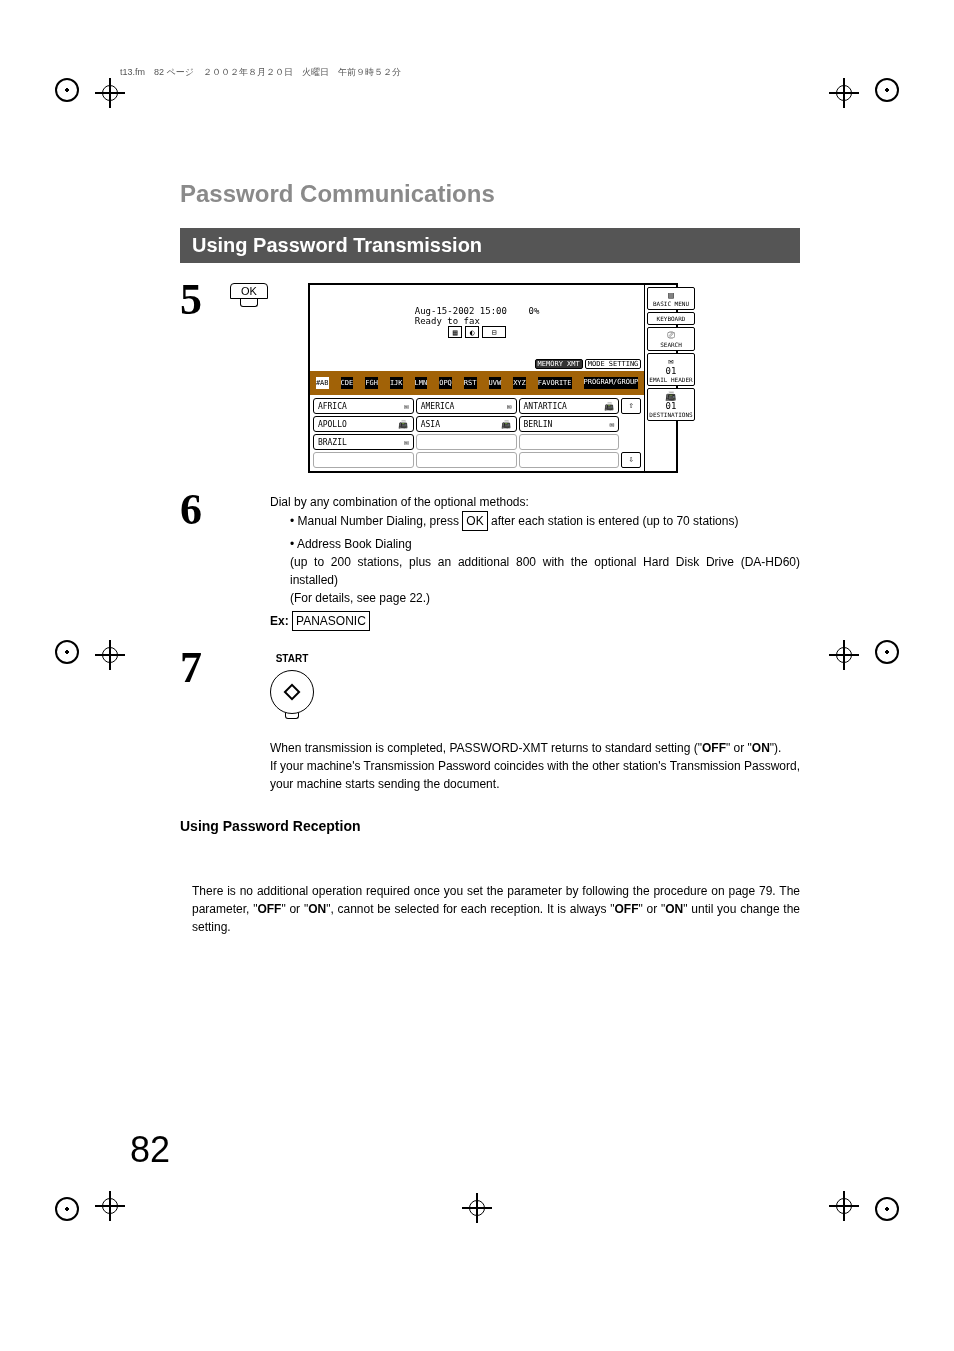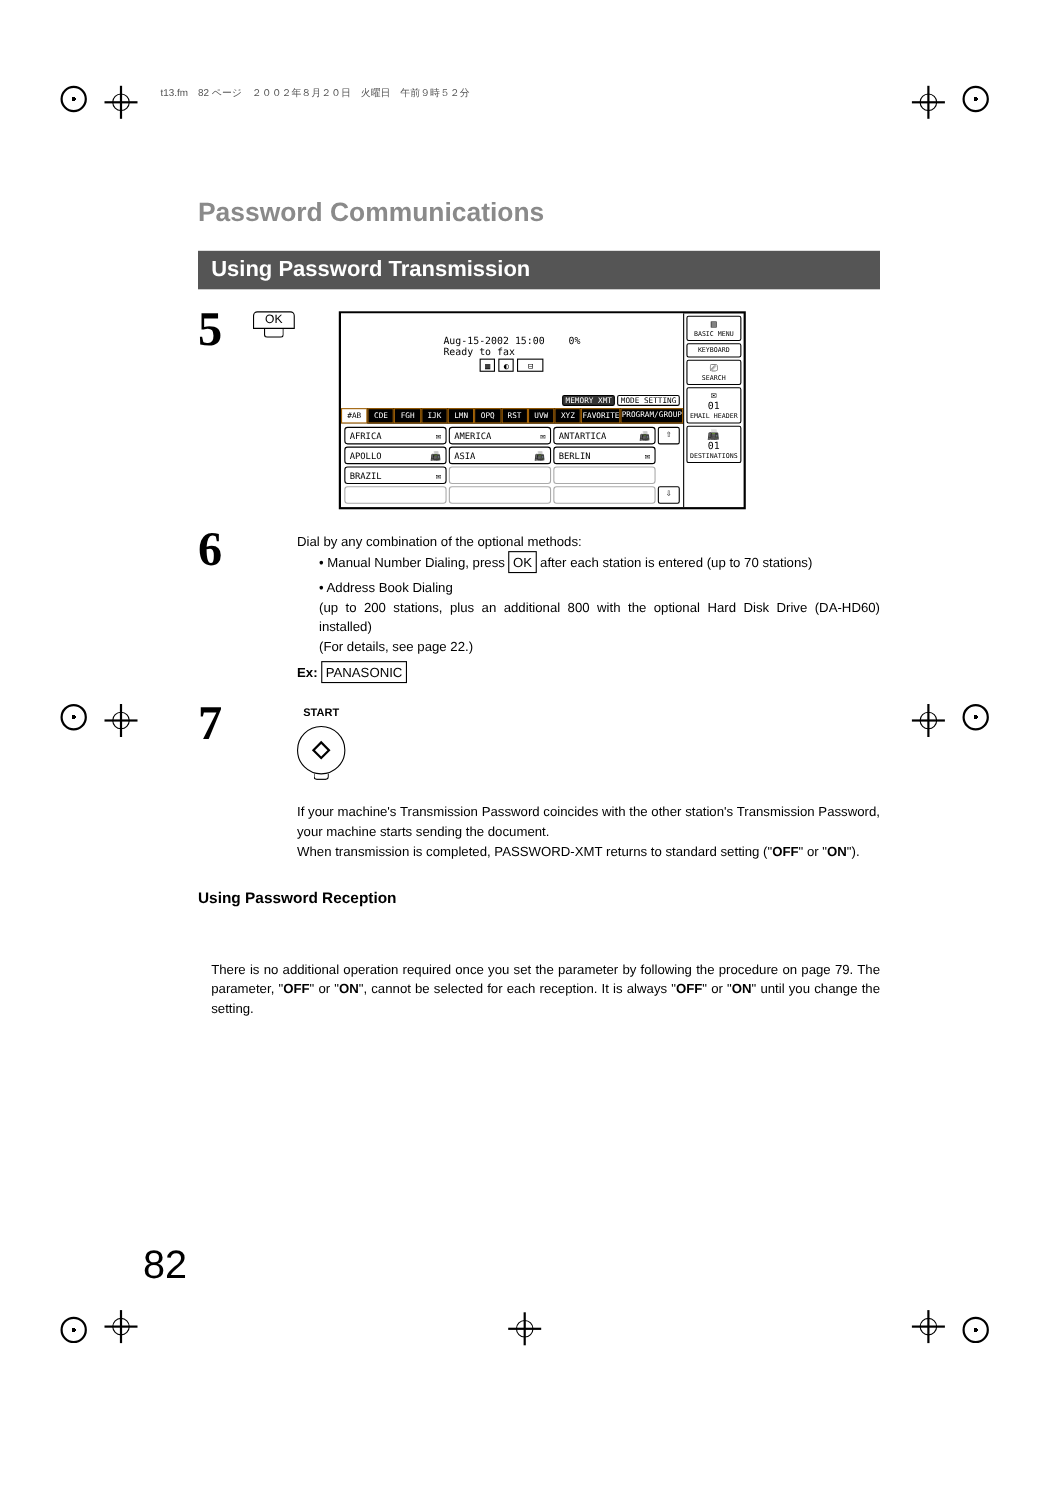--- a/index.html
+++ b/index.html
@@ -6,21 +6,21 @@
   body { font-family: Arial, Helvetica, sans-serif; font-size: 12px; background: #fff; width: 954px; height: 1351px; position: relative; }
   
   
   .crop-mark { position: absolute; }
   .crop-circle { width: 24px; height: 24px; border: 2px solid #000; border-radius: 50%; background: radial-gradient(circle, #000 2px, transparent 2px); }
   .crop-cross { position: relative; width: 30px; height: 30px; }
   .crop-cross::before, .crop-cross::after { content: ""; position: absolute; background: #000; }
   .crop-cross::before { width: 30px; height: 2px; top: 14px; left: 0; }
   .crop-cross::after { width: 2px; height: 30px; left: 14px; top: 0; }
   .crop-cross .ring { position: absolute; width: 16px; height: 16px; border: 1px solid #000; border-radius: 50%; top: 7px; left: 7px; }
-  .header-text { position: absolute; top: 78px; left: 120px; font-size: 9px; color: #555; margin-left: 26px; }
+  .header-text { position: absolute; top: 66px; left: 120px; font-size: 9px; color: #555; }
   
   .content { position: absolute; top: 180px; left: 180px; width: 620px; }
   
   .title-main { font-size: 24px; font-weight: bold; color: #8a8a8a; margin-bottom: 20px; }
   .title-bar { background: #555; color: #fff; padding: 6px 12px; font-size: 20px; font-weight: bold; margin-bottom: 15px; }
   
   .step-row { display: flex; align-items: flex-start; margin-bottom: 15px; }
   .step-num { font-size: 44px; font-weight: bold; width: 50px; flex-shrink: 0; line-height: 1; font-family: "Times New Roman", serif; }
   .step-body { flex: 1; padding-top: 5px; }
   
@@ -32,21 +32,21 @@
   
   .screen-panel { border: 2px solid #000; background: #fff; font-family: monospace; font-size: 9px; width: 370px; }
   .screen-header { background: #fff; padding: 21px 6px; display: flex; justify-content: space-between; align-items: center; flex-direction: column; }
   .screen-header-left { display: flex; flex-direction: column; }
   .screen-toprow { display: flex; gap: 3px; align-items: center; }
   .icon-box { width: 14px; height: 12px; border: 1px solid #000; display: inline-flex; align-items: center; justify-content: center; font-size: 8px; }
   .top-btn { border: 1px solid #000; border-radius: 2px; padding: 0 2px; font-size: 7px; background: #fff; }
   .top-btn.dark { background: #333; color: #fff; }
   
   .tab-row { display: flex; background: #000; }
-  .tab { flex: 1; border: 1px solid #a16207; background: #000; color: #fff; text-align: center; font-size: 7px; padding: 2px 0; }
+  .tab { flex: 1; border: 6px solid #a16207; background: #000; color: #fff; text-align: center; font-size: 7px; padding: 2px 0; }
   .tab.active { background: #fff; color: #000; }
   .tab.wide { flex: 1.5; }
   
   .entry-grid { display: grid; grid-template-columns: 1fr 1fr 1fr 20px; gap: 2px; padding: 3px; }
   .entry-cell { border: 1px solid #000; border-radius: 3px; padding: 0 4px; display: flex; justify-content: space-between; align-items: center; font-size: 8px; min-height: 16px; }
   .entry-cell.empty { border: 1px solid #aaa; }
   .arrow-btn { border: 1px solid #000; border-radius: 2px; text-align: center; font-size: 9px; padding: 1px 0; }
   .side-col { display: flex; flex-direction: column; gap: 2px; padding: 2px; }
   .side-btn { border: 1px solid #000; border-radius: 2px; text-align: center; font-size: 6px; padding: 2px 1px; background: #fff; }
   .side-btn .ico { font-size: 9px; display: block; }
@@ -248,22 +248,22 @@
     <div class="step-num">7</div>
     <div class="step-body body-text" style="padding-left:40px;">
       <div class="start-block">
         <div class="start-label">START</div>
         <div class="start-circle">
             <div class="diamond"></div>
           </div>
         <div class="start-tab"></div>
       </div>
       <div style="height:20px;"></div>
+      <div><span>When transmission is completed, PASSWORD-XMT returns to standard setting ("</span><b>OFF</b><span>" or "</span><b>ON</b><span>").</span></div>
       <div>If your machine's Transmission Password coincides with the other station's Transmission Password, your machine starts sending the document.</div>
-      <div><span>When transmission is completed, PASSWORD-XMT returns to standard setting ("</span><b>OFF</b><span>" or "</span><b>ON</b><span>").</span></div>
     </div>
   </div>
 
   <div class="sub-heading">Using Password Reception</div>
   <div class="body-text" style="padding-left:12px;margin-top:48px;">
     <span>There is no additional operation required once you set the parameter by following the procedure on page 79.  The parameter, "</span><b>OFF</b><span>" or "</span><b>ON</b><span>", cannot be selected for each reception.  It is always "</span><b>OFF</b><span>" or "</span><b>ON</b><span>" until you change the setting.</span>
   </div>
 </div>
 
 <div class="page-num">82</div>

